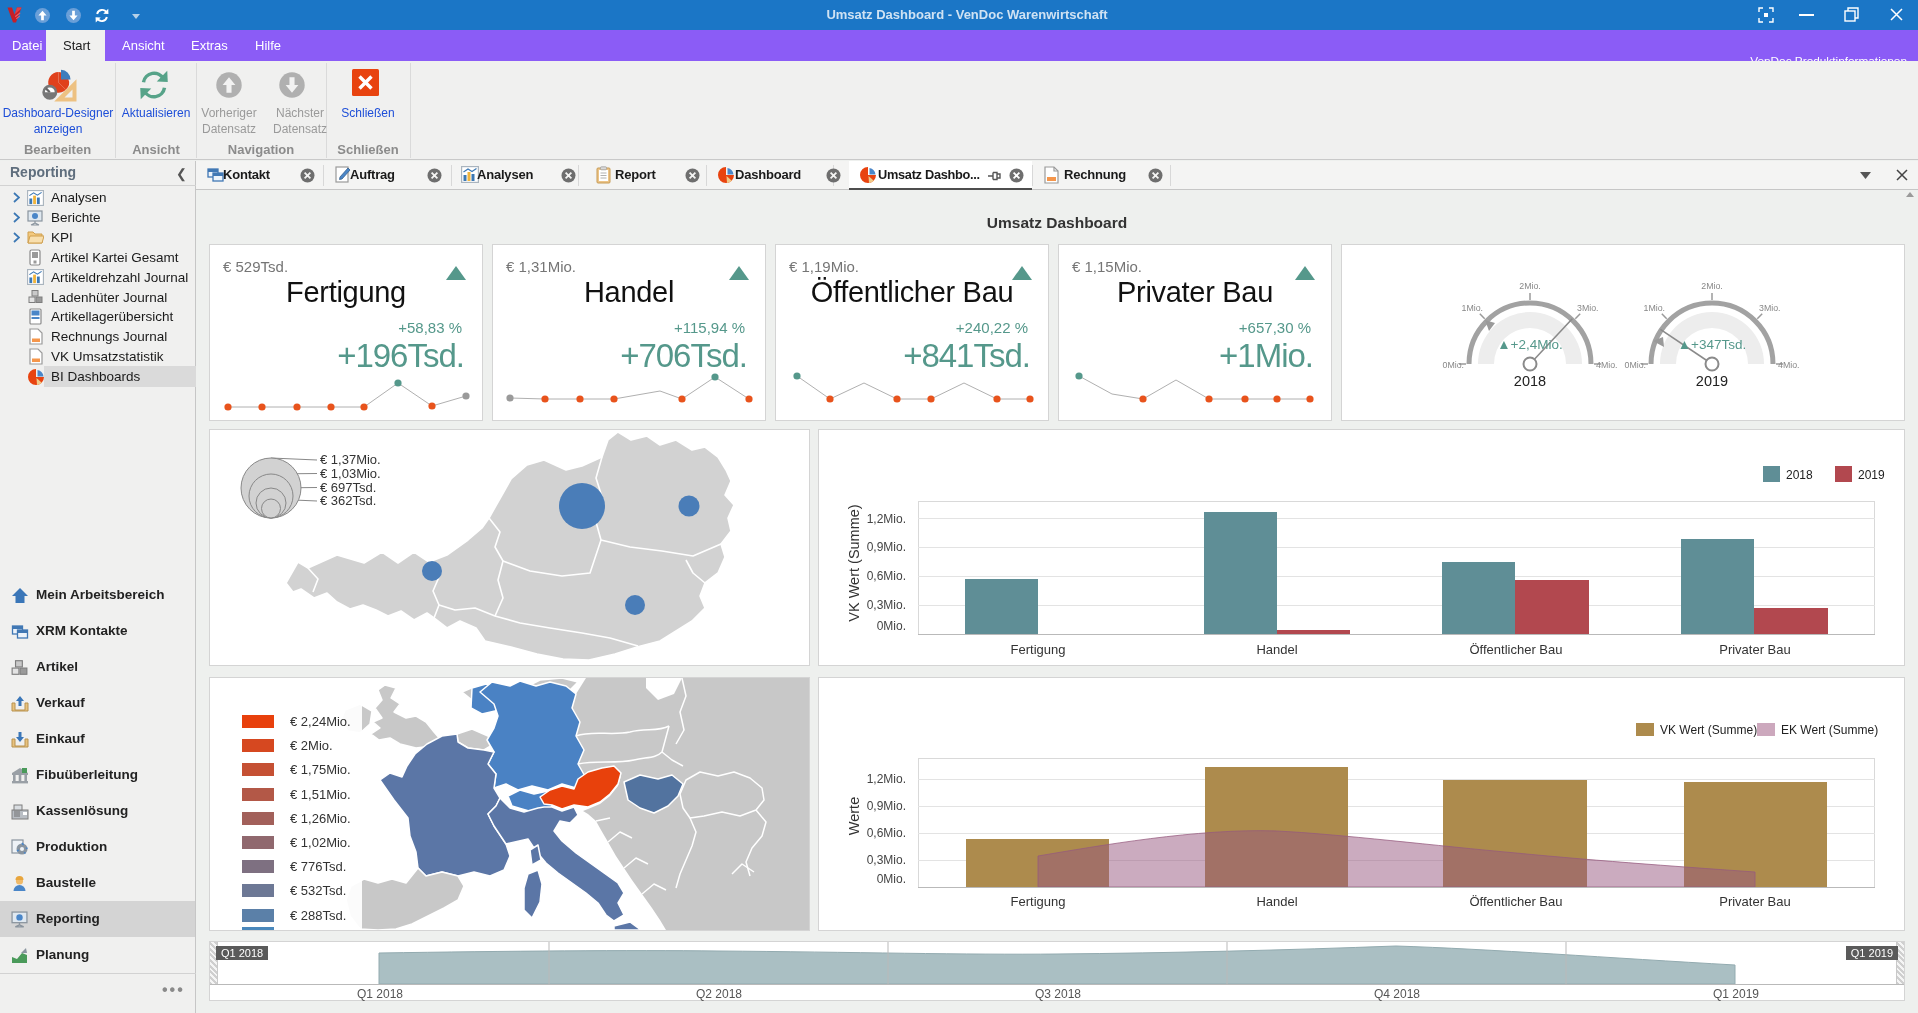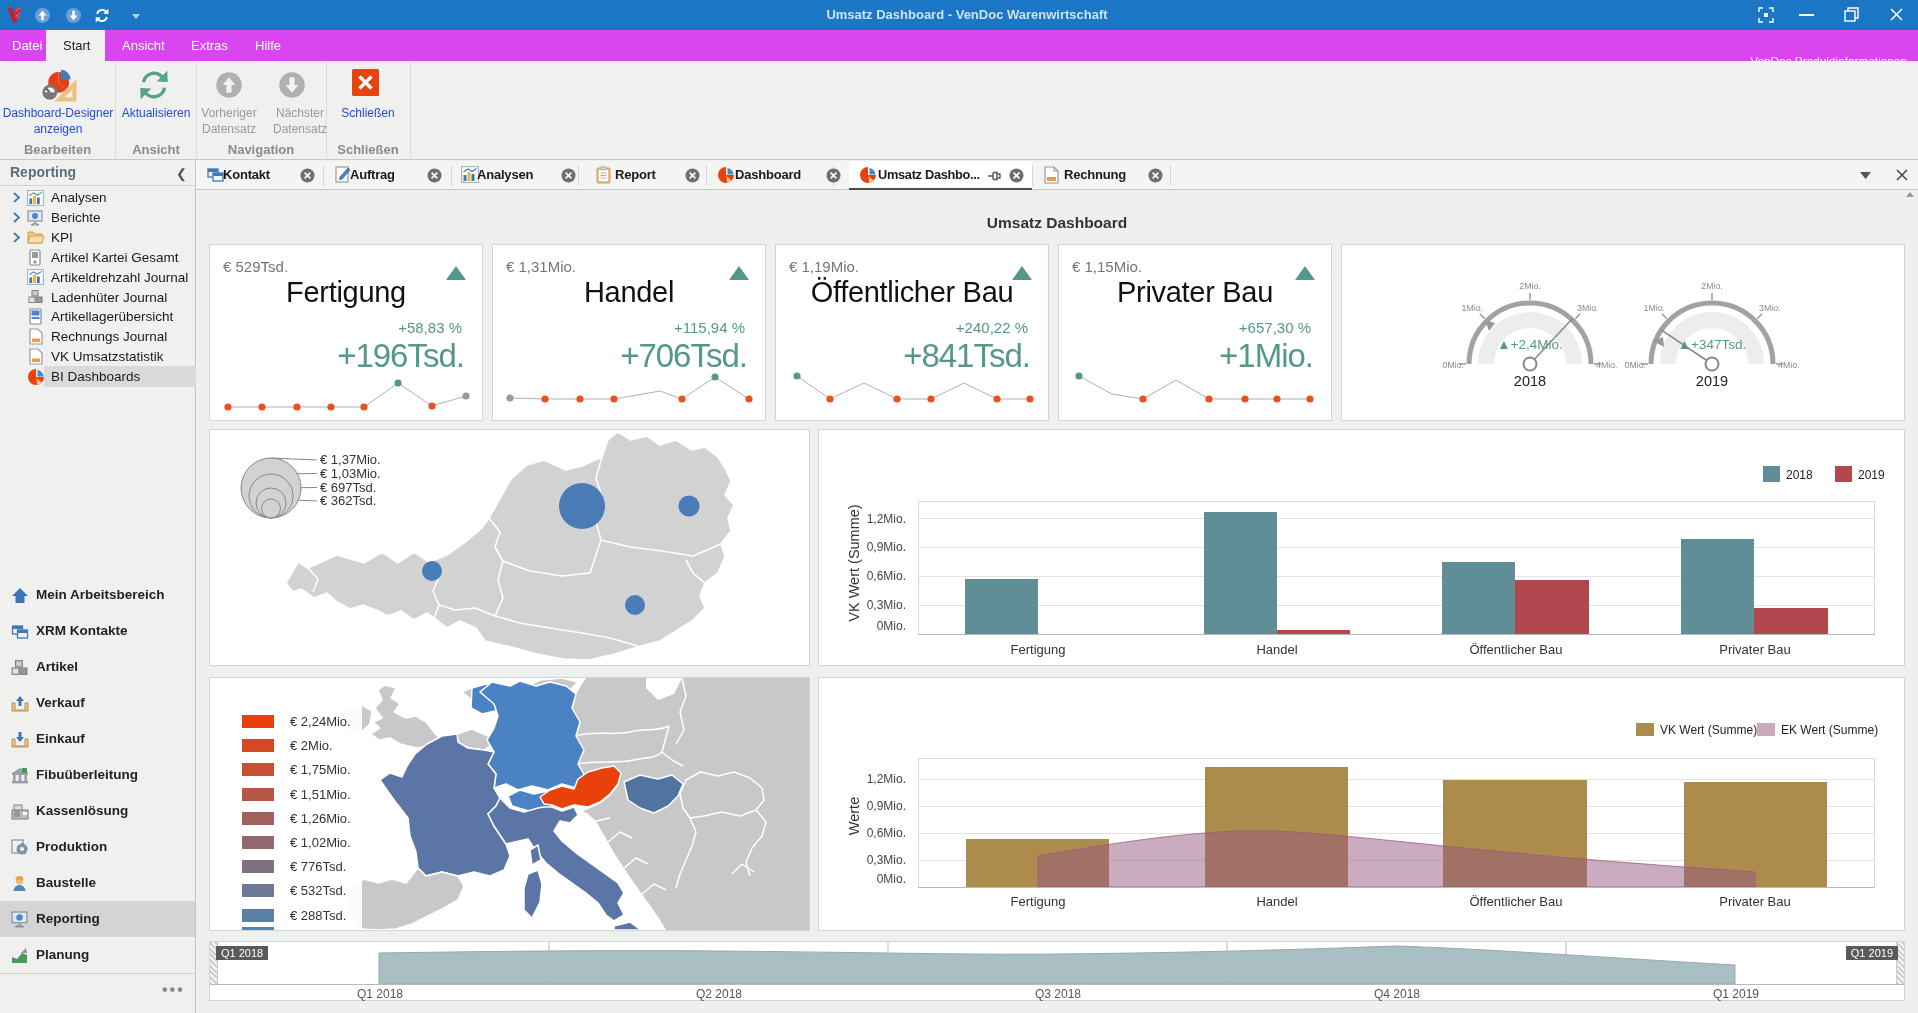--- a/index.html
+++ b/index.html
@@ -1,20 +1,20 @@
 <!DOCTYPE html>
 <html><head>
 <meta charset="utf-8">
 <style>
 *{margin:0;padding:0;box-sizing:border-box;}
 html,body{width:1918px;height:1013px;overflow:hidden;font-family:"Liberation Sans",sans-serif;background:#eef0ee;}
 .abs{position:absolute;}
 #titlebar{position:absolute;left:0;top:0;width:1918px;height:30px;background:#1b76c6;}
 #wintitle{position:absolute;top:7px;left:8px;width:1918px;text-align:center;color:#cfe2f3;font-size:13px;font-weight:bold;}
-#menubar{position:absolute;left:0;top:30px;width:1918px;height:31px;background:#d946ef;}
+#menubar{position:absolute;left:0;top:30px;width:1918px;height:31px;background:#8b5cf6;}
 .menuitem{position:absolute;top:0;height:31px;line-height:31px;color:#fff;font-size:13px;}
 #ribbon{position:absolute;left:0;top:61px;width:1918px;height:99px;background:#f0f0ef;border-bottom:1px solid #c9c9c9;}
 .rsep{position:absolute;top:2px;width:1px;height:95px;background:#dadada;}
 .rlabel{position:absolute;bottom:2px;font-size:13px;font-weight:bold;color:#8b8b8b;text-align:center;}
 .rtext{position:absolute;font-size:12px;color:#1d4ed8;text-align:center;line-height:16px;}
 .rtext.dis{color:#9a9a9a;}
 #tabstrip{position:absolute;left:196px;top:161px;width:1722px;height:29px;background:#f4f4f3;border-bottom:1px solid #c6c6c6;}
 .tabsep{position:absolute;top:4px;width:1px;height:21px;background:#d8d8d8;}
 .tabtxt{position:absolute;top:6px;font-size:13px;font-weight:bold;color:#1a1a1a;letter-spacing:-0.2px;}
 .tabico{position:absolute;top:5px;}

